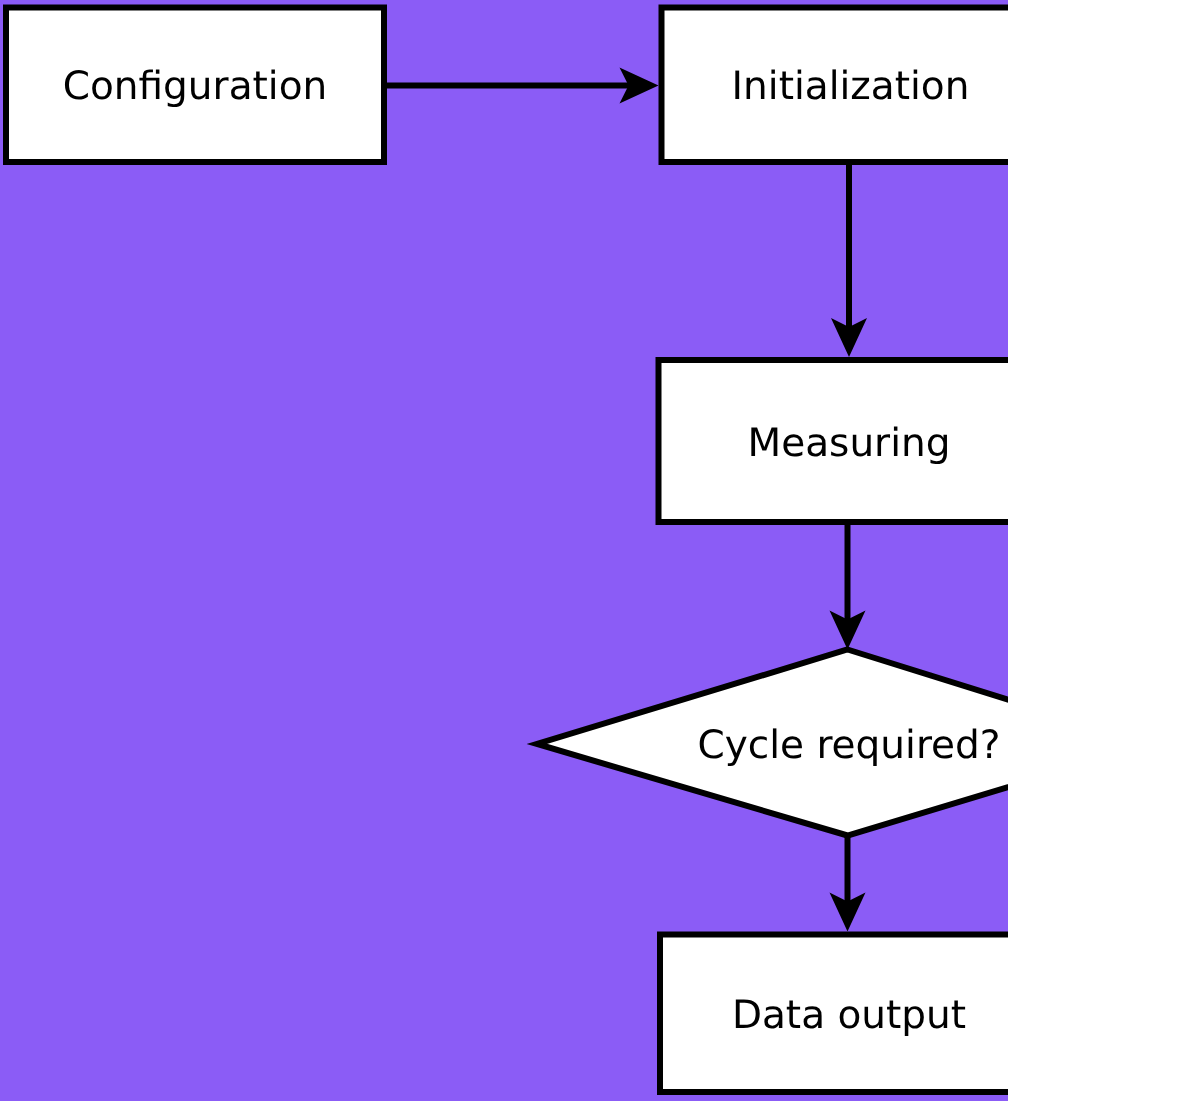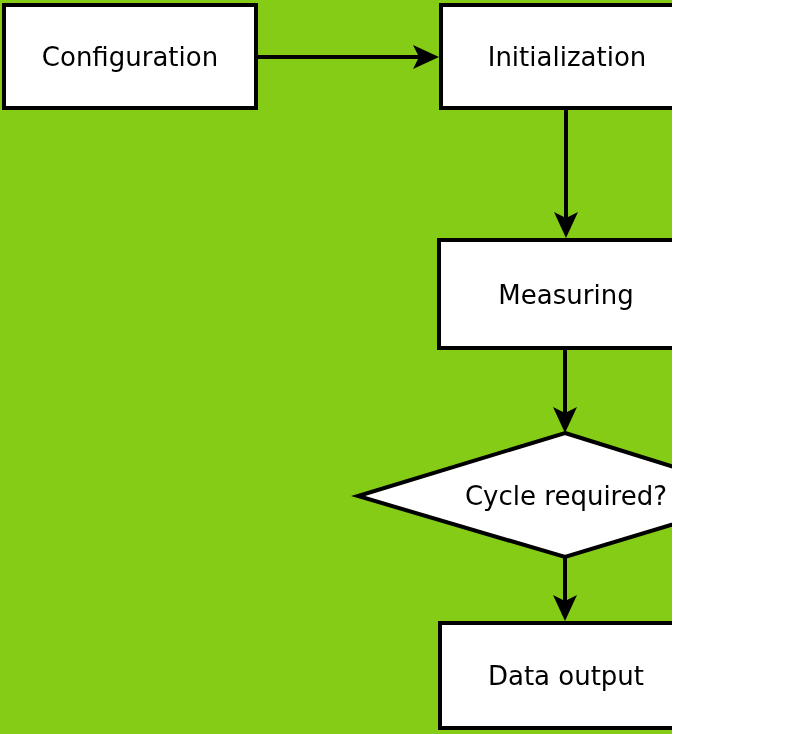--- a/index.html
+++ b/index.html
@@ -5,21 +5,21 @@
   html, body {
     margin: 0;
     padding: 0;
     background: #ffffff;
     font-family: "DejaVu Sans", "Liberation Sans", sans-serif;
   }
   .canvas {
     position: relative;
     width: 672px;
     height: 734px;
-    background: #84cc16;
+    background: #8b5cf6;
     overflow: hidden;
   }
   svg { display: block; }
   .node-box {
     fill: #ffffff;
     stroke: #000000;
     stroke-width: 4;
   }
   .decision-shape {
     fill: #ffffff;

